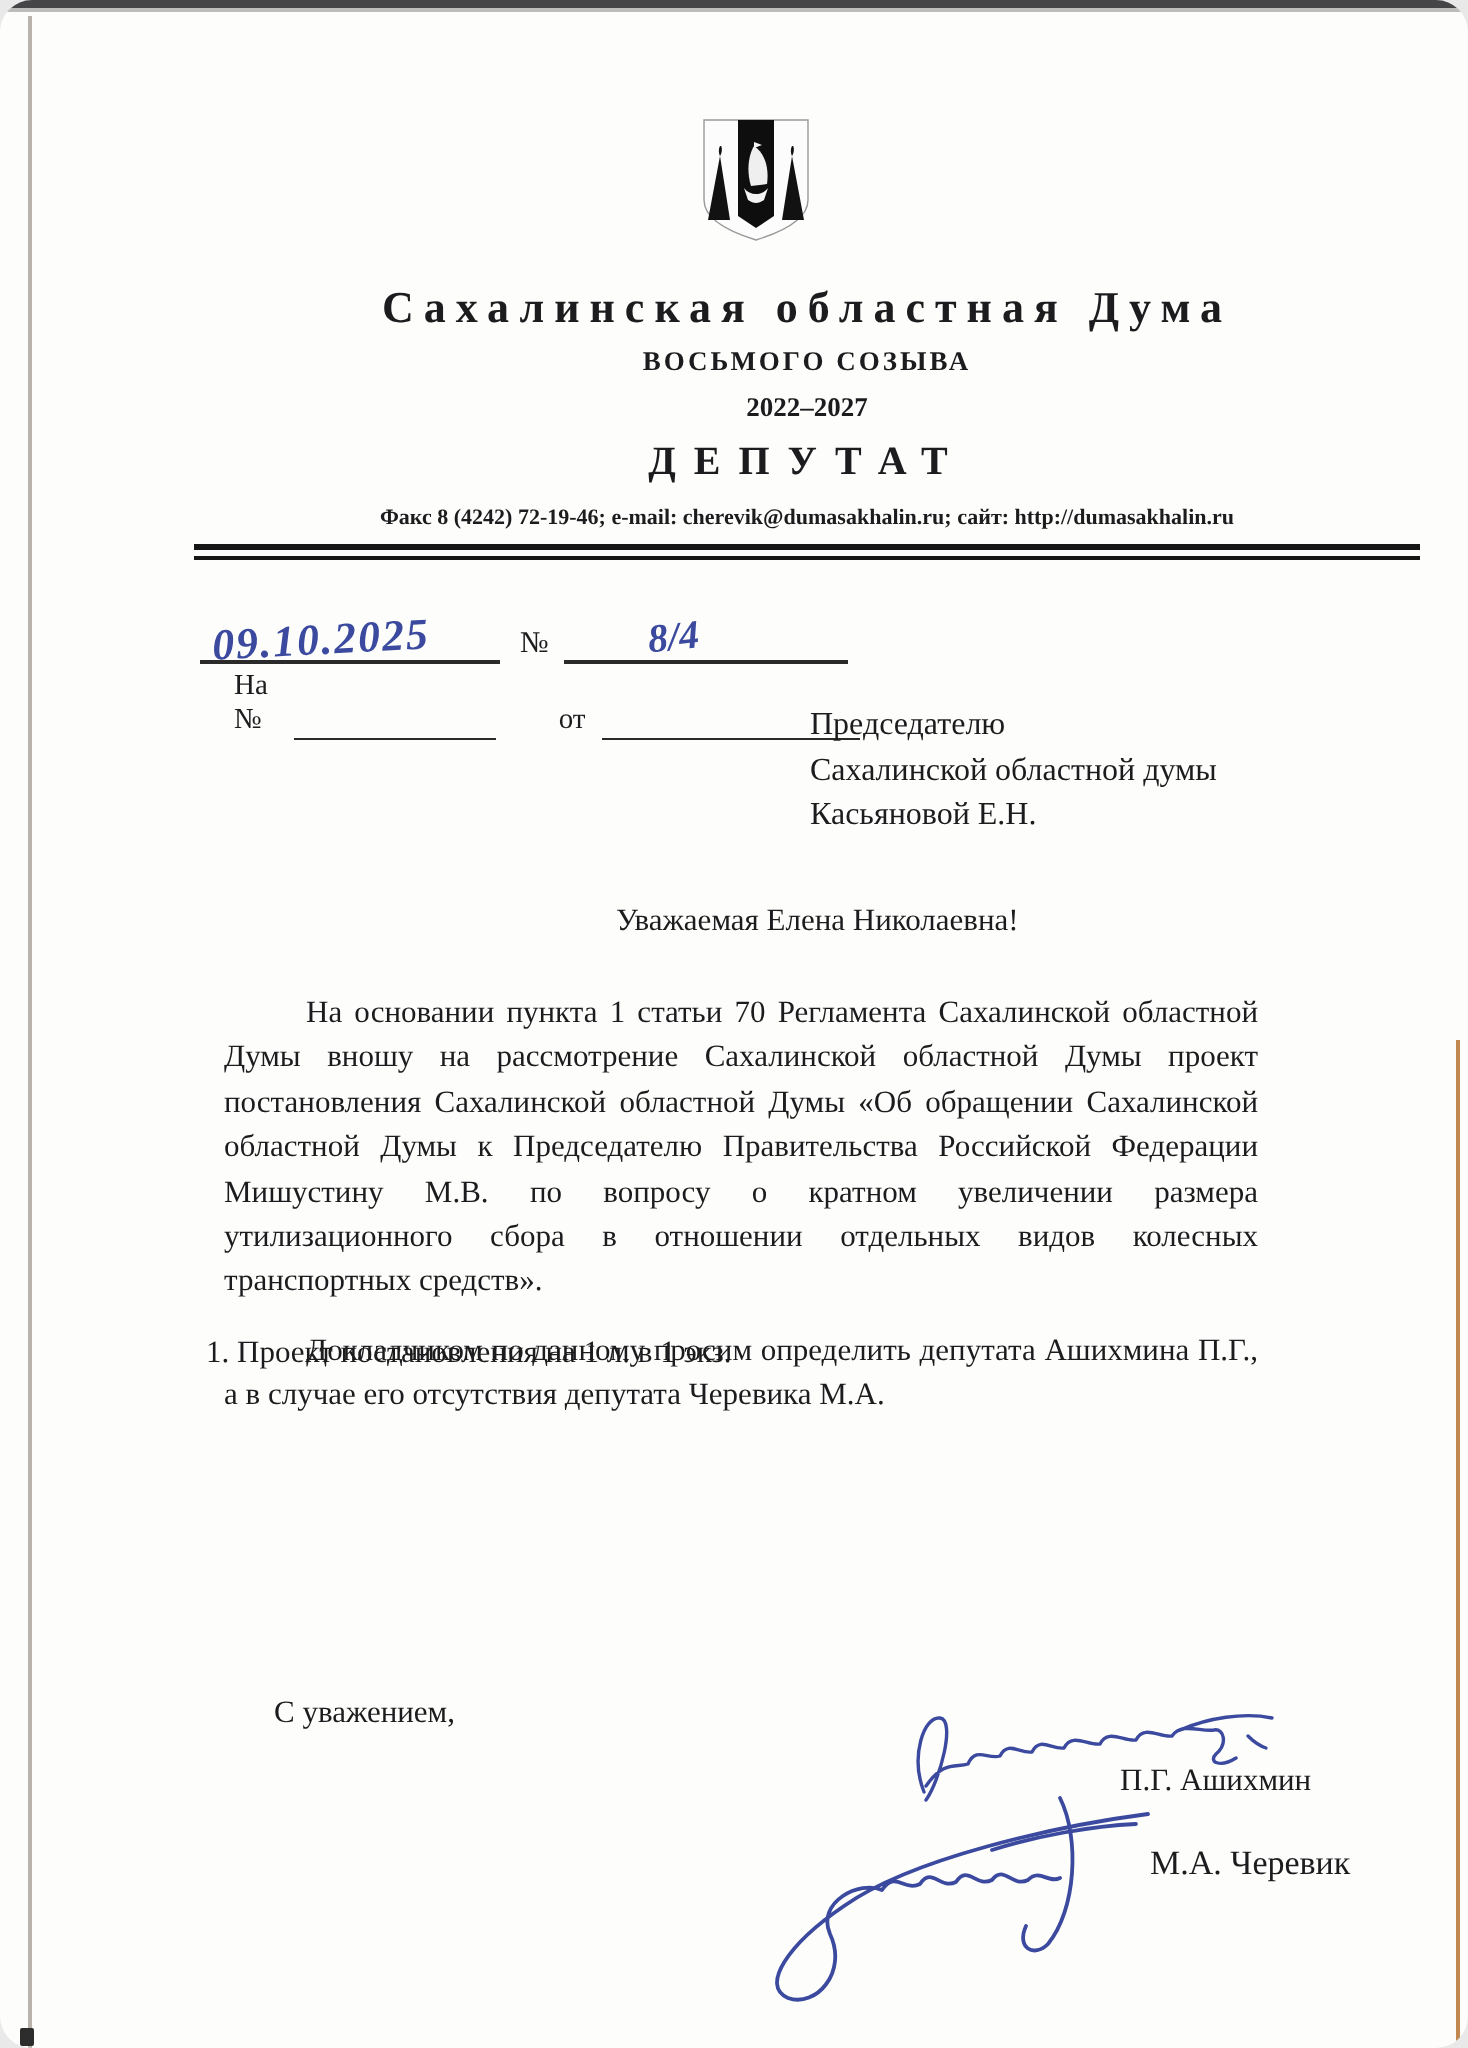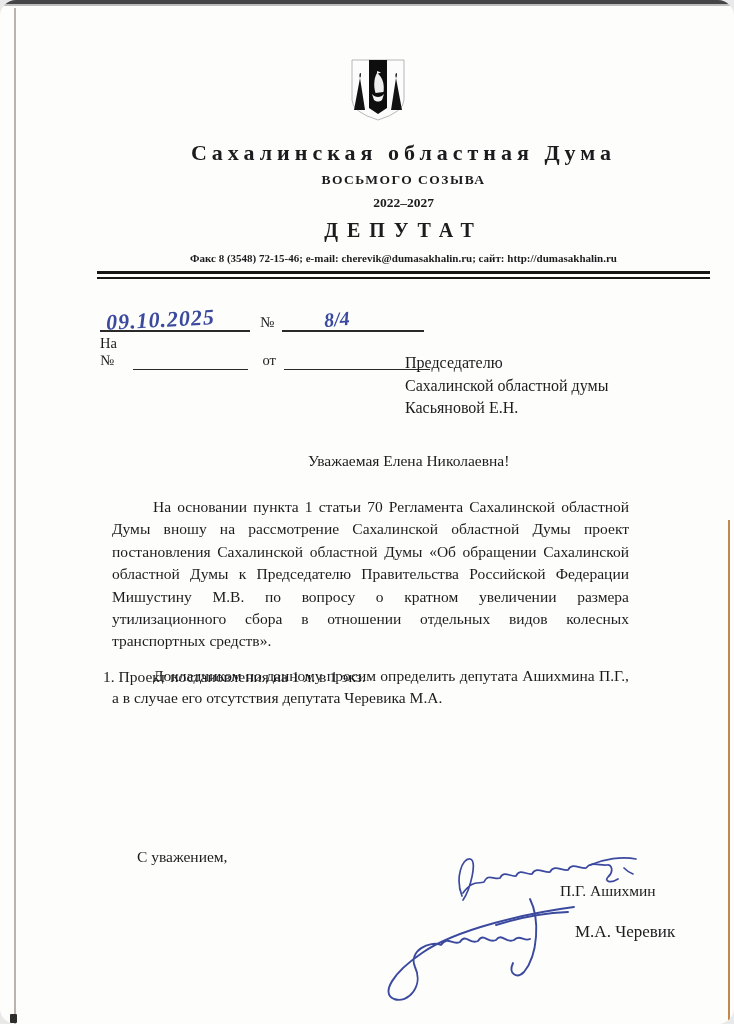--- a/index.html
+++ b/index.html
@@ -28,21 +28,21 @@
   
   .refblock { position:absolute; top:298px; left:100px; width:330px; font-size:15px; }
   .ref-row { display:flex; align-items:flex-end; }
   .ref-seg { position:relative; border-bottom:2px solid #2a2a2a; }
   .seg-date { width:150px; height:32px; }
   .seg-num  { width:142px; height:32px; }
   .seg-onno { width:118px; height:22px; border-bottom-width:1.5px; }
   .seg-from { width:150px; height:22px; border-bottom-width:1.5px; }
   .no-label { padding:0 8px 1px 10px; }
   .row2 { margin-top:3px; font-size:14.5px; }
-  .row2 .lbl { padding-bottom:1px; }
+  .row2 .lbl { padding-bottom:1px;margin-left:17px; }
   .row2 .lbl-from { padding:0 8px 1px 14px; }
   .hand { position:absolute; color:var(--ink,#3b4a9e); font-style:italic; font-weight:bold; white-space:nowrap; }
   .hand-date { left:6px; bottom:-3px; font-size:22px; letter-spacing:1px; transform:rotate(-3deg); }
   .hand-num  { left:42px; bottom:-1px; font-size:20px; transform:rotate(-6deg); }
 
   
   .addressee { position:absolute; top:352px; left:405px; font-size:16px; line-height:22.5px; }
 
   
   .salutation { position:absolute; top:452px; left:308px; font-size:15.5px; }
@@ -86,21 +86,21 @@
         <path d="M11 15 C10 17 10.5 19 11 20 C11.8 19 12.3 16.5 11.6 15 Z" fill="#121212"></path>
         <path d="M47 20 L53 52 H42 Z" fill="#121212"></path>
         <path d="M47 15 C46 17 46.5 19 47 20 C47.8 19 48.3 16.5 47.6 15 Z" fill="#121212"></path>
       </svg>
     </span>
     <div class="org">Сахалинская областная Дума</div>
     <div class="conv">ВОСЬМОГО СОЗЫВА</div>
     <div class="years">2022–2027</div>
     <div class="role">ДЕПУТАТ</div>
     <div class="addr">
-      <div>Факс 8 (3548) 72-15-46; e-mail: cherevik@dumasakhalin.ru; сайт: http://dumasakhalin.ru</div>
+      <div>Факс 8 (4242) 72-19-46; e-mail: cherevik@dumasakhalin.ru; сайт: http://dumasakhalin.ru</div>
     </div>
     <div class="rule"></div>
   </div>
 
   <div class="refblock">
     <div class="ref-row">
       <span class="ref-seg seg-date">
         <span class="hand hand-date">09.10.2025</span>
       </span>
       <span class="no-label">№</span>

